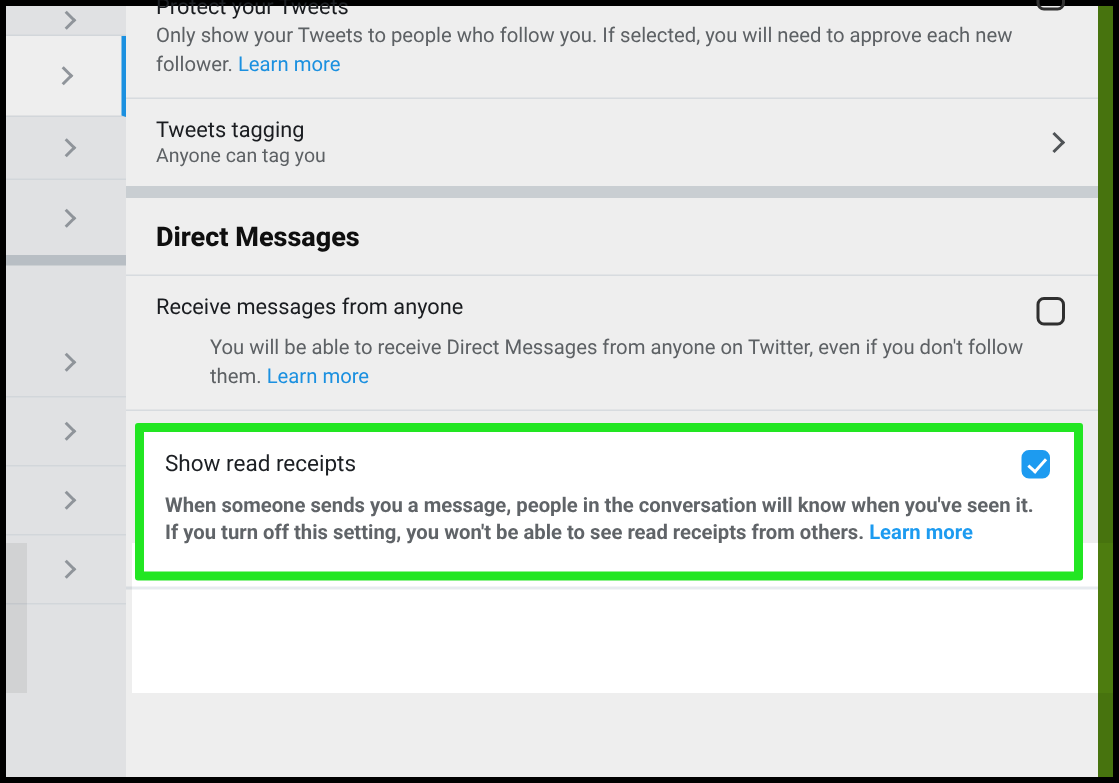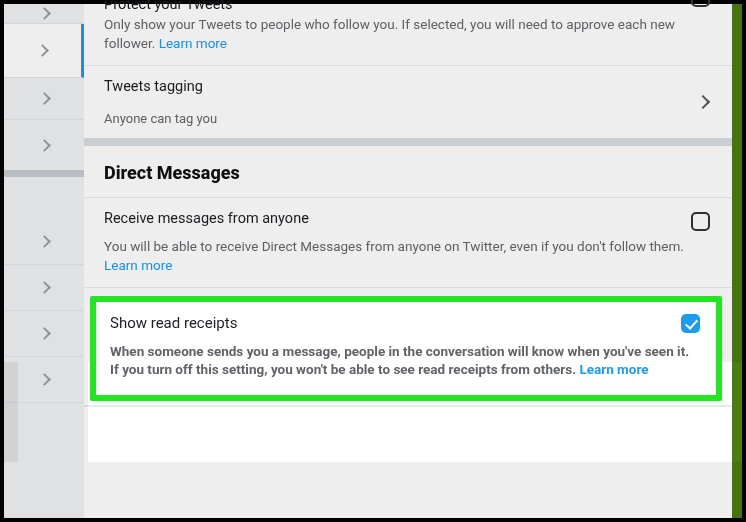--- a/index.html
+++ b/index.html
@@ -65,21 +65,21 @@
     position: relative;
   }
   .setting-row.noborder { border-bottom: none; }
   .row-title {
     font-size: 14.5px;
     color: #1c1f23;
   }
   .row-sub {
     font-size: 13px;
     color: #64686c;
-    margin-top: 16px;
+    margin-top: 2px;
   }
   .row-desc {
     font-size: 13.5px;
     color: #64686c;
     line-height: 1.4;
     margin-top: 2px;
   }
   .row-link {
     color: #1d9bf0;
     cursor: pointer;
@@ -196,21 +196,21 @@
       <span class="row-arrow"></span>
     </div>
 
     <div class="thick-sep"></div>
 
     <div class="section-header">Direct Messages</div>
 
     <div class="setting-row" style="border-top:1px solid #e7ebef;">
       <div class="row-title">Receive messages from anyone</div>
       <div class="checkbox"></div>
-      <div class="row-desc" style="margin-top:10px;">
+      <div class="row-desc" style="margin-top:10px;margin-left:36px;">
         <span>You will be able to receive Direct Messages from anyone on Twitter, even if you don't follow them. </span><span class="row-link">Learn more</span>
       </div>
     </div>
 
     <div class="highlight-box">
       <div class="row-title">Show read receipts</div>
       <div class="checkbox checked" style="top:12px; right:16px;"></div>
       <div class="row-desc">
         <span>When someone sends you a message, people in the conversation will know when you've seen it. If you turn off this setting, you won't be able to see read receipts from others. </span><span class="row-link">Learn more</span>
       </div>

